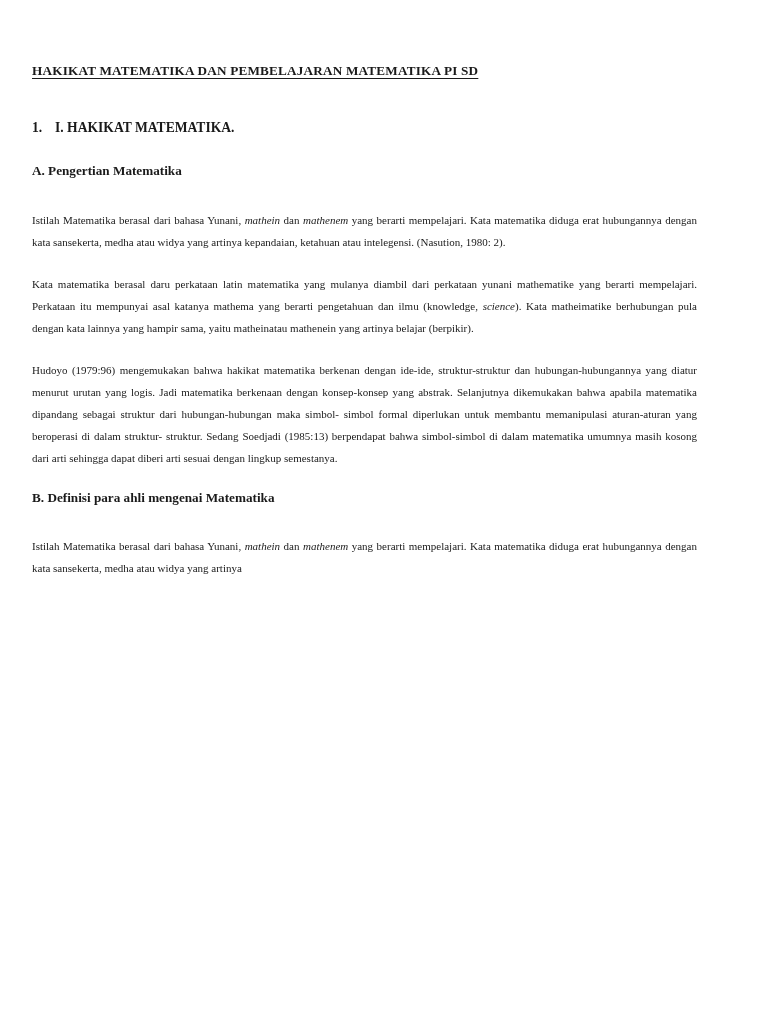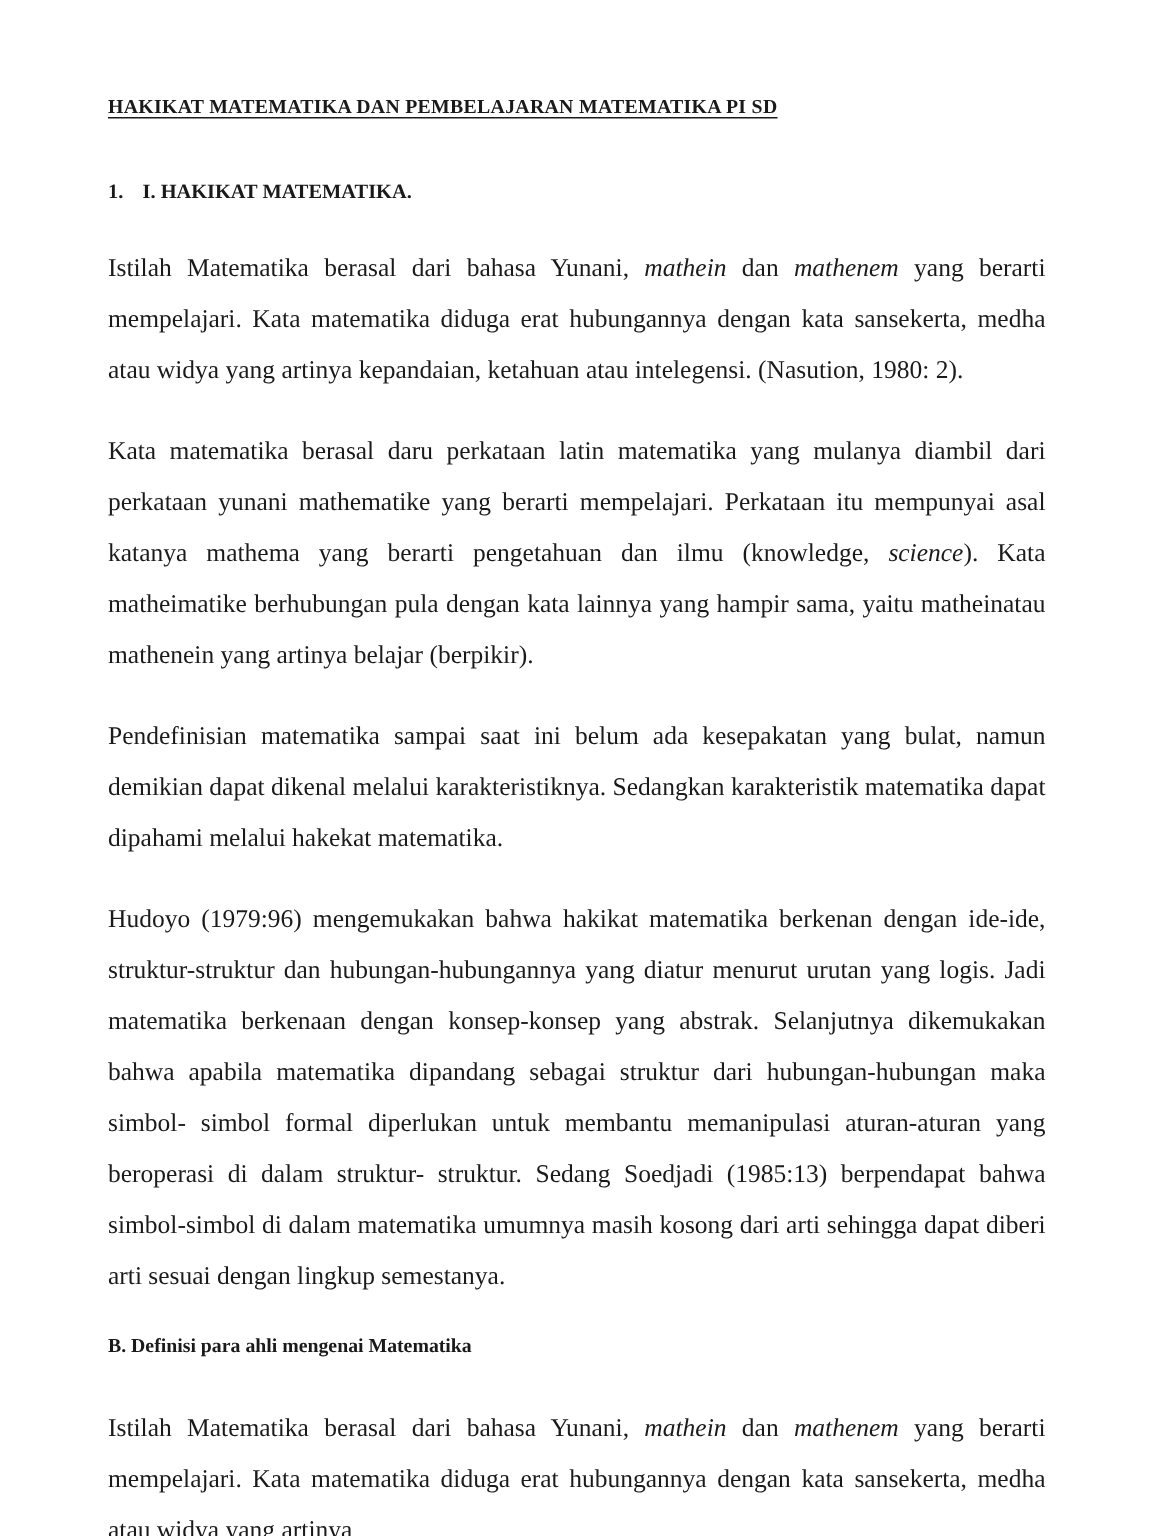--- a/index.html
+++ b/index.html
@@ -13,21 +13,21 @@
     font-family: "Liberation Serif", "DejaVu Serif", serif;
     color: #1a1a1a;
     overflow: hidden;
   }
   .page {
     position: relative;
     width: 768px;
     height: 1024px;
     background: #ffffff;
     box-sizing: border-box;
-    padding: 62px 71px 0 72px;
+    padding: 62px 71px 0 32px;
   }
   .doc-title {
     font-size: 13.2px;
     font-weight: bold;
     letter-spacing: 0.2px;
     text-decoration: underline;
     text-underline-offset: 3px;
     margin: 0 0 39px 0;
     line-height: 1.3;
   }
@@ -56,21 +56,21 @@
   .sec-head {
     font-size: 13.2px;
     font-weight: bold;
     margin: 0 0 28px 0;
     line-height: 1.4;
   }
   .sec-head.second {
     margin-top: 0;
   }
   p.body-par {
-    font-size: 17px;
+    font-size: 11px;
     line-height: 2.0;
     text-align: justify;
     margin: 0 0 20px 0;
     text-justify: inter-word;
   }
   .it {
     font-style: italic;
   }
   .clip-bottom {
     overflow: hidden;
@@ -84,26 +84,26 @@
   <h1 class="doc-title">HAKIKAT MATEMATIKA DAN PEMBELAJARAN MATEMATIKA PI SD</h1>
 
 
   <ol class="numbered-list">
     <li class="numbered-item">
       <span class="num">1.</span>
       <span>I. HAKIKAT MATEMATIKA.</span>
     </li>
   </ol>
 
+  <h2 class="sec-head">A. Pengertian Matematika</h2>
 
   <p class="body-par"><span>Istilah Matematika berasal dari bahasa Yunani, </span><span class="it">mathein</span><span> dan </span><span class="it">mathenem</span><span> yang berarti mempelajari. Kata matematika diduga erat hubungannya dengan kata sansekerta, medha atau widya yang artinya kepandaian, ketahuan atau intelegensi. (Nasution, 1980: 2).</span></p>
 
   <p class="body-par"><span>Kata matematika berasal daru perkataan latin matematika yang mulanya diambil dari perkataan yunani mathematike yang berarti mempelajari. Perkataan itu mempunyai asal katanya mathema yang berarti pengetahuan dan ilmu (knowledge, </span><span class="it">science</span><span>). Kata matheimatike berhubungan pula dengan kata lainnya yang hampir sama, yaitu matheinatau mathenein yang artinya belajar (berpikir).</span></p>
 
-  <p class="body-par">Pendefinisian matematika sampai saat ini belum ada kesepakatan yang bulat, namun demikian dapat dikenal melalui karakteristiknya. Sedangkan karakteristik matematika dapat dipahami melalui hakekat matematika.</p>
 
   <p class="body-par">Hudoyo (1979:96) mengemukakan bahwa hakikat matematika berkenan dengan ide-ide, struktur-struktur dan hubungan-hubungannya yang diatur menurut urutan yang logis. Jadi matematika berkenaan dengan konsep-konsep yang abstrak. Selanjutnya dikemukakan bahwa apabila matematika dipandang sebagai struktur dari hubungan-hubungan maka simbol- simbol formal diperlukan untuk membantu memanipulasi aturan-aturan yang beroperasi di dalam struktur- struktur. Sedang Soedjadi (1985:13) berpendapat bahwa simbol-simbol di dalam matematika umumnya masih kosong dari arti sehingga dapat diberi arti sesuai dengan lingkup semestanya.</p>
 
   <h2 class="sec-head second">B. Definisi para ahli mengenai Matematika</h2>
 
   <p class="body-par clip-bottom"><span>Istilah Matematika berasal dari bahasa Yunani,  </span><span class="it">mathein</span><span> dan </span><span class="it">mathenem</span><span> yang berarti mempelajari. Kata matematika diduga erat hubungannya dengan kata sansekerta, medha atau widya yang artinya</span></p>
 
 </div>
 
 </body></html>

